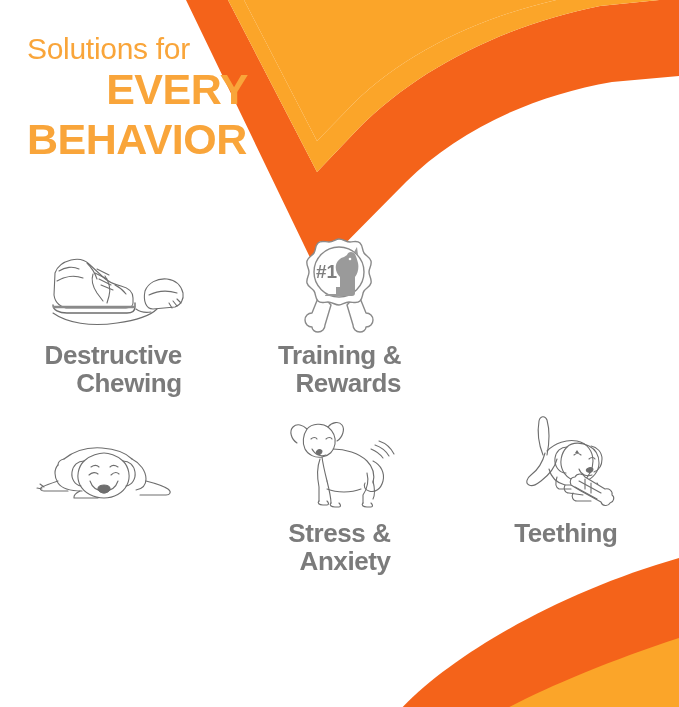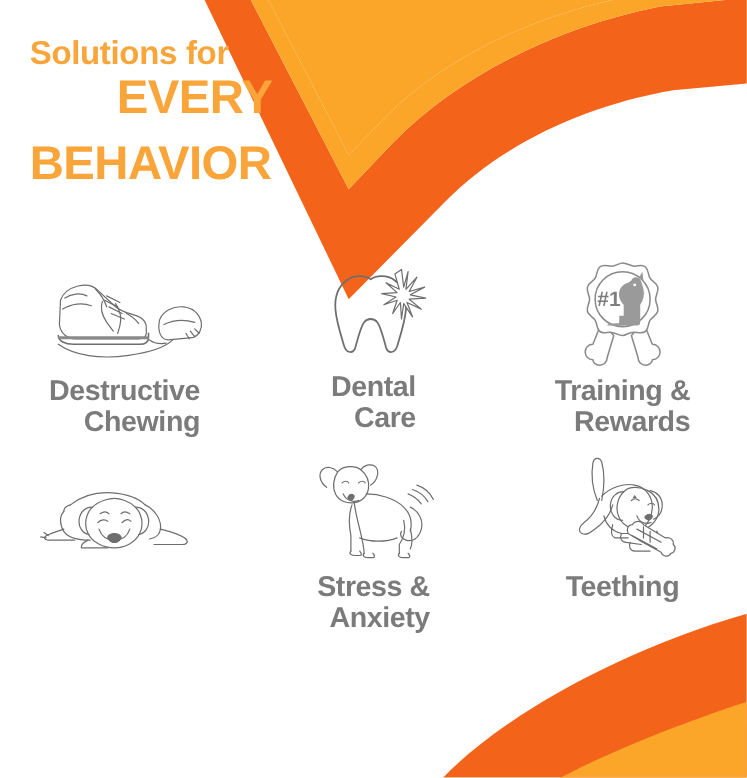--- a/index.html
+++ b/index.html
@@ -31,36 +31,36 @@
   
   .headline {
     position: absolute;
     left: 27px;
     top: 33px;
     width: 300px;
   }
   .headline-line1 {
     color: #F9A53A;
     font-size: 30px;
-    font-weight: bold;
+    font-weight: normal;
     letter-spacing: -0.3px;
     line-height: 1.06;
     white-space: nowrap;
   }
   .headline-line2,
   .headline-line3 {
     color: #F9A53A;
     font-size: 43px;
     font-weight: bold;
     letter-spacing: -0.5px;
     line-height: 1.03;
     white-space: nowrap;
   }
   .headline-line2 { margin-top: 2px; text-align: center; }
-  .headline-line3 { margin-top: 16px; }
+  .headline-line3 { margin-top: 6px; }
 
   
   .brand-logo {
     position: absolute;
     left: 474px;
     top: 92px;
     width: 140px;
     height: 66px;
   }
 
@@ -214,42 +214,20 @@
             <path d="M144,56 L148,60 M140,58 L144,63 M136,60 L139,65"></path>
 
             <path d="M20,70 C34,80 58,84 84,80 C106,77 118,72 124,66"></path>
             <path d="M103,66 C107,69 112,70 118,69"></path>
           </svg>
         </div>
         <div class="cell-label">Destructive
 Chewing</div>
       </div>
 
-      <div class="cell cell-2">
-        <div class="cell-icon">
-          <svg viewBox="0 0 120 94" width="120" height="94" xmlns="http://www.w3.org/2000/svg" fill="none" stroke="#6E6E6E" stroke-width="1.6" stroke-linecap="round" stroke-linejoin="round">
-
-            <path d="M36,20 C28,26 25,36 26,47
-                     C27,58 31,70 34,80 C36,86 42,87 44,81
-                     C47,70 49,62 52,58 C55,54 61,54 64,58
-                     C67,62 69,70 72,81 C74,87 80,86 82,80
-                     C85,70 89,58 90,47 C91,36 88,26 80,20
-                     C72,14 62,16 58,19 C54,16 44,14 36,20 Z"></path>
-
-            <g stroke-width="1.1">
-              <path d="M86,10 L88,26 L92,12 L90,28 L100,17 L93,30 L107,26 L94,33
-                       L108,36 L93,37 L104,46 L91,40 L96,53 L88,41 L86,55 L85,40
-                       L78,50 L82,38 L70,42 L81,35 L68,32 L82,31 L72,22 L84,28
-                       L80,14 Z" fill="#FFFFFF"></path>
-            </g>
-          </svg>
-        </div>
-        <div class="cell-label">Dental
-Care</div>
-      </div>
 
       <div class="cell">
         <div class="cell-icon">
           <svg viewBox="0 0 110 96" width="110" height="96" xmlns="http://www.w3.org/2000/svg">
             <g fill="none" stroke="#8A8A8A" stroke-width="1.4" stroke-linecap="round" stroke-linejoin="round">
 
               <path d="M36,56 L28,76 C24,76 21,79 21,83 C21,87 24,90 28,90
                        C28,93 31,95 34,95 C38,95 41,92 41,88 L47,68 Z" fill="#FFFFFF"></path>
               <path d="M74,56 L82,76 C86,76 89,79 89,83 C89,87 86,90 82,90
                        C82,93 79,95 76,95 C72,95 69,92 69,88 L63,68 Z" fill="#FFFFFF"></path>

